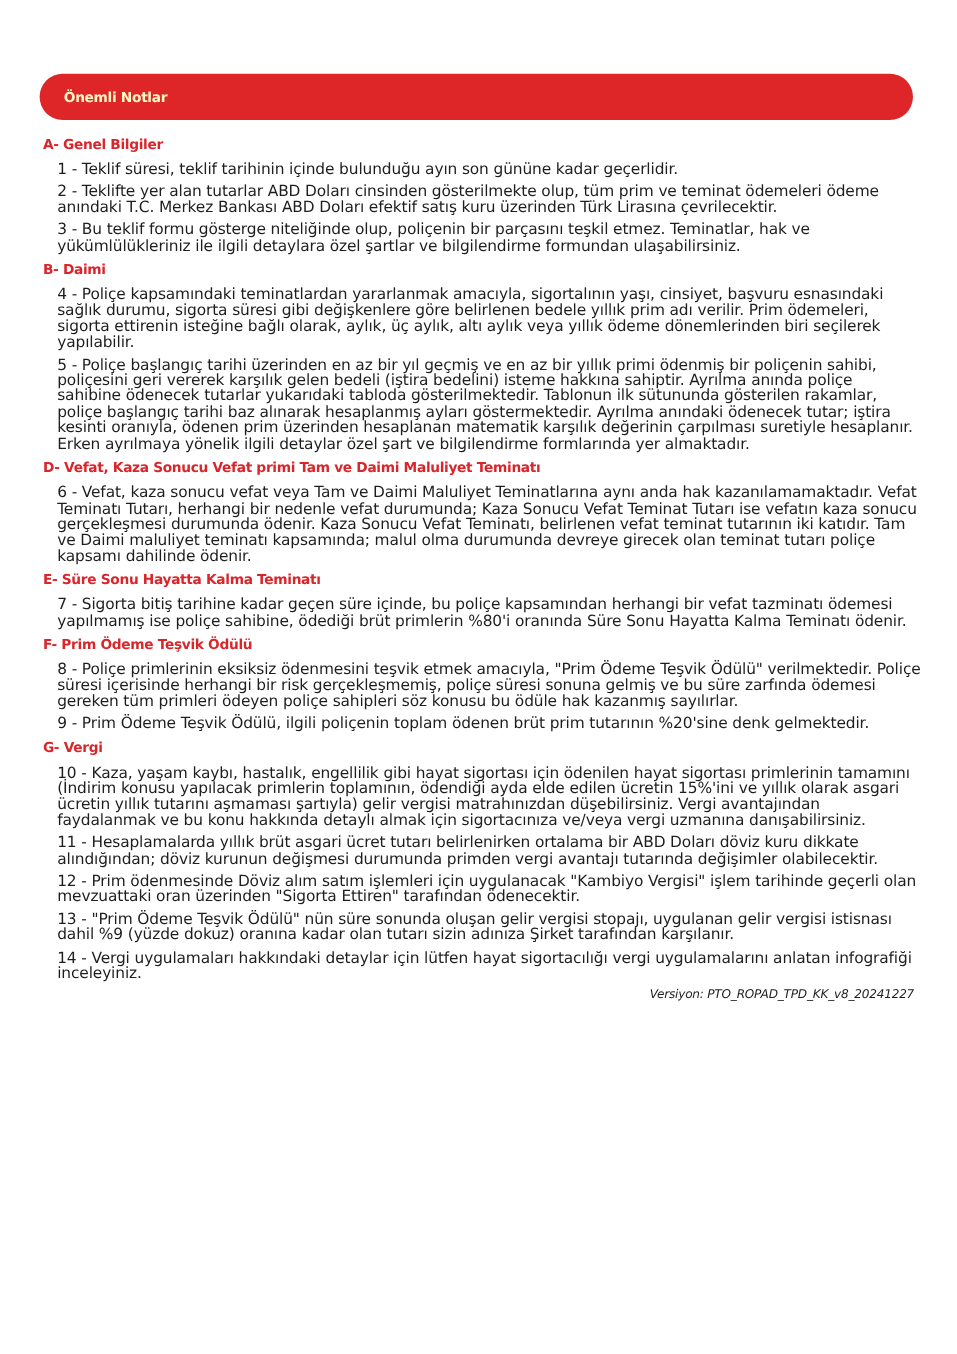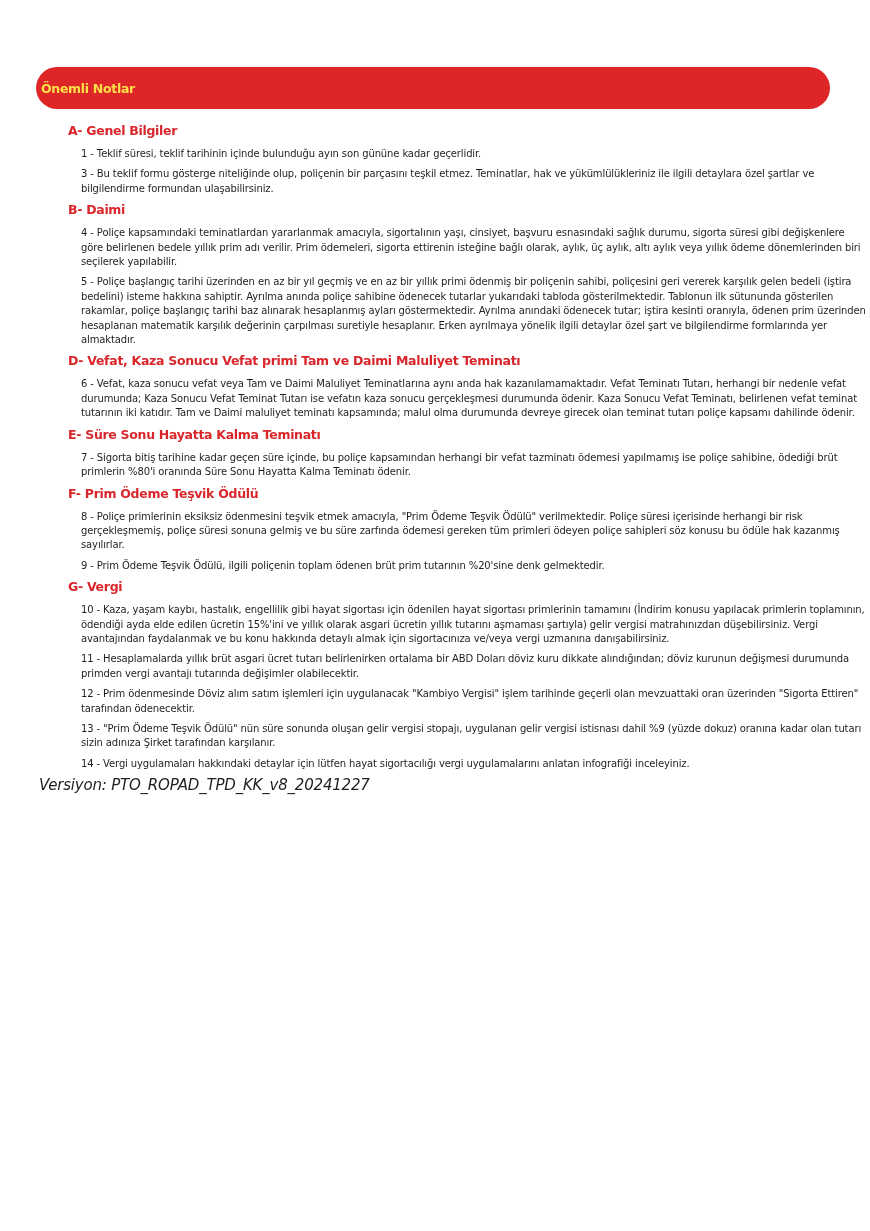--- a/index.html
+++ b/index.html
@@ -6,50 +6,51 @@
   body {
     width: 870px; height: 1231px; position: relative; overflow: hidden;
     font-family: "DejaVu Sans", sans-serif; color: #1a1a1a;
   }
   .banner {
     position: absolute; left: 36px; top: 67px; width: 794px; height: 42px;
     background: #de2629; border-radius: 21px;
     display: flex; align-items: center;
   }
   .banner-title {
-    color: #fde047; font-weight: bold; font-size: 12.5px; letter-spacing: -0.3px;
-    margin-left: 5px;
+    color: #fef9c3; font-weight: bold; font-size: 12.5px; letter-spacing: -0.3px;
+    margin-left: 22px;
   }
   .content { position: absolute; left: 39px; top: 123px; width: 800px; }
   .section-title {
     color: #d9262b; font-weight: bold; font-size: 12.5px; letter-spacing: -0.3px;
     margin: 0 0 8px 0; line-height: 16px;
   }
   .para {
-    font-size: 10px; line-height: 14.4px; letter-spacing: -0.12px;
+    font-size: 14px; line-height: 14.4px; letter-spacing: -0.12px;
     margin: 0 0 6px 13px; width: 785px; color: #1e1e1e;
   }
-  .section { margin-bottom: 3px; margin-left: 29px; }
+  .section { margin-bottom: 3px; }
   .version {
-    font-size: 15px; font-style: italic; text-align: left; width: 792px;
+    font-size: 11px; font-style: italic; text-align: right; width: 792px;
     margin-top: -1px; color: #1e1e1e; letter-spacing: -0.2px;
   }
 </style>
 </head>
 <body>
 
 <div class="banner">
   <span class="banner-title">Önemli Notlar</span>
 </div>
 
 <div class="content">
 
   <div class="section">
     <div class="section-title">A- Genel Bilgiler</div>
     <p class="para">1 - Teklif süresi, teklif tarihinin içinde bulunduğu ayın son gününe kadar geçerlidir.</p>
+    <p class="para">2 - Teklifte yer alan tutarlar ABD Doları cinsinden gösterilmekte olup, tüm prim ve teminat ödemeleri ödeme anındaki T.C. Merkez Bankası ABD Doları efektif satış kuru üzerinden Türk Lirasına çevrilecektir.</p>
     <p class="para">3 - Bu teklif formu gösterge niteliğinde olup, poliçenin bir parçasını teşkil etmez. Teminatlar, hak ve yükümlülükleriniz ile ilgili detaylara özel şartlar ve bilgilendirme formundan ulaşabilirsiniz.</p>
   </div>
 
   <div class="section">
     <div class="section-title">B- Daimi</div>
     <p class="para">4 - Poliçe kapsamındaki teminatlardan yararlanmak amacıyla, sigortalının yaşı, cinsiyet, başvuru esnasındaki sağlık durumu, sigorta süresi gibi değişkenlere göre belirlenen bedele yıllık prim adı verilir. Prim ödemeleri, sigorta ettirenin isteğine bağlı olarak, aylık, üç aylık, altı aylık veya yıllık ödeme dönemlerinden biri seçilerek yapılabilir.</p>
   </div>
 
   <div class="section">
     <p class="para">5 - Poliçe başlangıç tarihi üzerinden en az bir yıl geçmiş ve en az bir yıllık primi ödenmiş bir poliçenin sahibi, poliçesini geri vererek karşılık gelen bedeli (iştira bedelini) isteme hakkına sahiptir. Ayrılma anında poliçe sahibine ödenecek tutarlar yukarıdaki tabloda gösterilmektedir. Tablonun ilk sütununda gösterilen rakamlar, poliçe başlangıç tarihi baz alınarak hesaplanmış ayları göstermektedir. Ayrılma anındaki ödenecek tutar; iştira kesinti oranıyla, ödenen prim üzerinden hesaplanan matematik karşılık değerinin çarpılması suretiyle hesaplanır. Erken ayrılmaya yönelik ilgili detaylar özel şart ve bilgilendirme formlarında yer almaktadır.</p>

